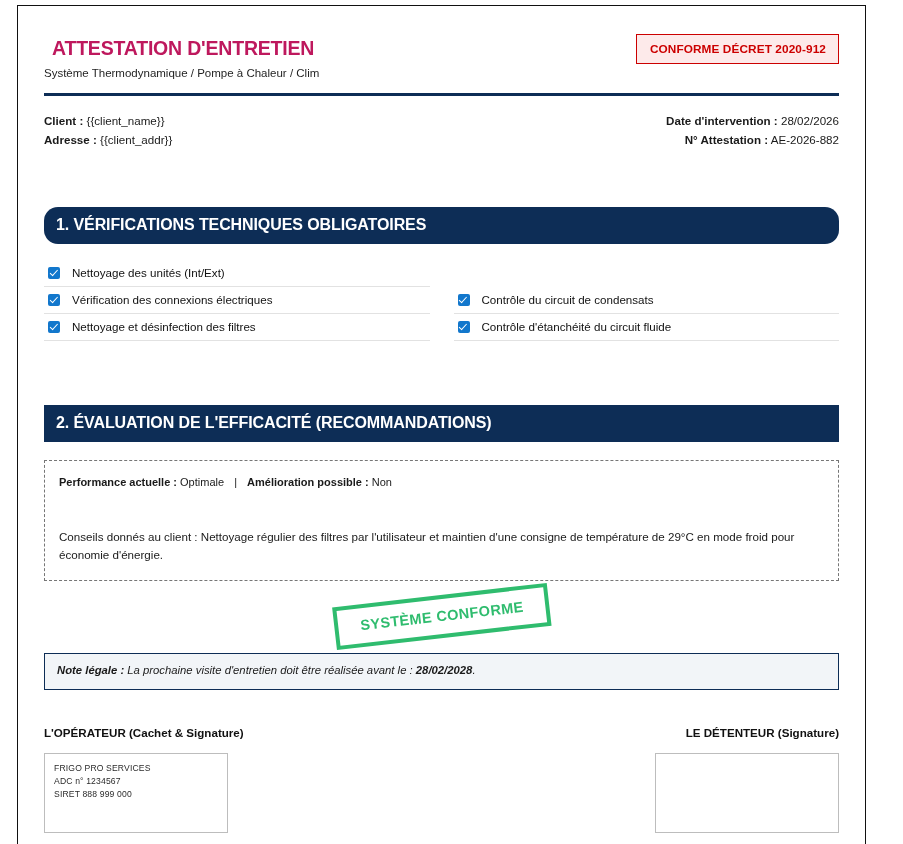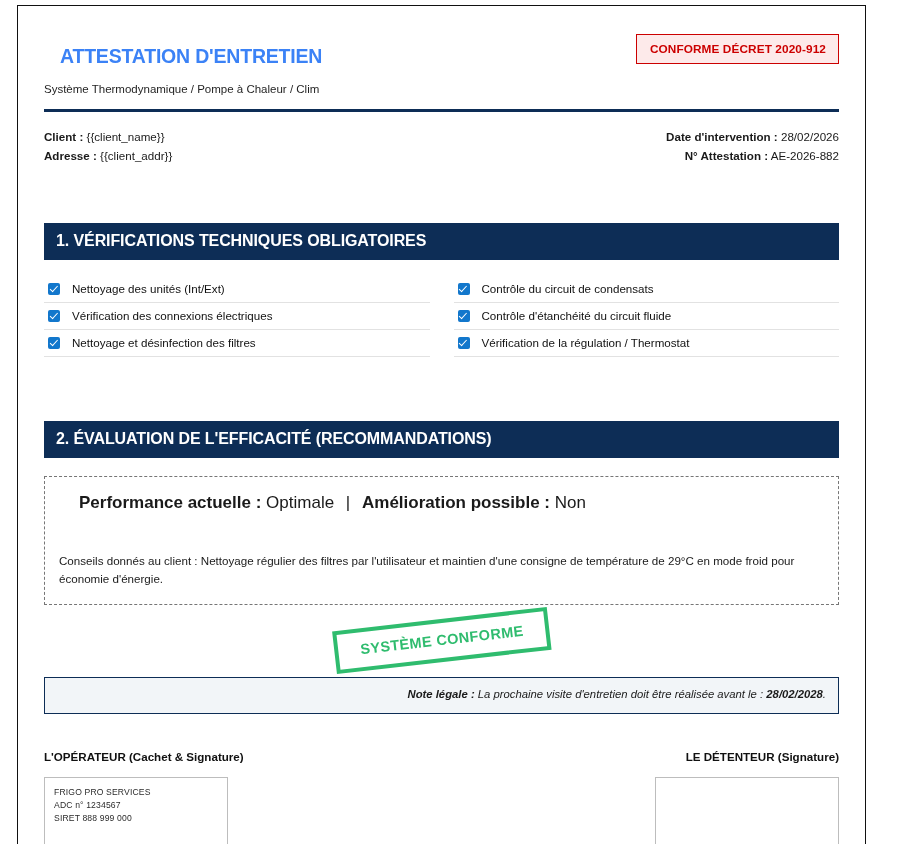--- a/index.html
+++ b/index.html
@@ -38,24 +38,24 @@
   
   .doc-header {
     display: flex;
     align-items: flex-start;
     justify-content: space-between;
   }
   .title-block { padding-top: 2px; }
   .doc-title {
     font-size: 19.5px;
     font-weight: bold;
-    color: #3b82f6;
+    color: #be185d;
     letter-spacing: -0.2px;
     line-height: 1.1;
-    margin: 16px;
+    margin: 8px;
   }
   .doc-subtitle {
     font-size: 11.5px;
     color: #1f1f1f;
     margin-top: 4px;
     line-height: 1.2;
   }
   .conformity-badge {
     border: 1.4px solid #cc0000;
     background: #fdeaea;
@@ -88,21 +88,21 @@
   
   .section-bar {
     background: #0d2d56;
     color: #ffffff;
     font-size: 16px;
     font-weight: bold;
     padding: 9px 12px 10px 12px;
     letter-spacing: -0.1px;
     box-sizing: border-box;
   }
-  .sec1-space { margin-top: 58px; }
+  .sec1-space { margin-top: 58px; border-radius: 14px; }
   .sec2-space { margin-top: 64px; }
 
   
   .checklist {
     display: flex;
     margin-top: 16px;
     column-gap: 24px;
     align-items: flex-end;
   }
   .check-col { flex: 1 1 0; }
@@ -137,23 +137,22 @@
 
   
   .eval-box {
     margin-top: 18px;
     border: 1.2px dashed #767676;
     padding: 14px 14px 16px 14px;
     box-sizing: border-box;
     min-height: 78px;
   }
   .eval-line1 {
-    font-size: 17px;
+    font-size: 11px;
     line-height: 1.4;
-    margin-left: 20px;
   }
   .eval-line1 .lbl { font-weight: bold; }
   .eval-sep { padding: 0 7px; }
   .eval-advice {
     font-size: 11.6px;
     line-height: 1.55;
     margin-top: 37px;
   }
 
   
@@ -178,21 +177,20 @@
 
   
   .legal-note {
     border: 1.3px solid #0d2d56;
     background: #f2f5f8;
     padding: 9px 12px 10px 12px;
     font-size: 11.3px;
     font-style: italic;
     line-height: 1.4;
     box-sizing: border-box;
-    text-align: right;
   }
   .legal-note .strong { font-weight: bold; font-style: italic; }
 
   
   .sign-row {
     display: flex;
     justify-content: space-between;
     margin-top: 36px;
     font-size: 11.6px;
     font-weight: bold;
@@ -277,24 +275,20 @@
         </div>
       </div>
       <div class="check-col">
         <div class="check-item">
           <span class="checkbox"></span>
           <span>Contrôle du circuit de condensats</span>
         </div>
         <div class="check-item">
           <span class="checkbox"></span>
           <span>Contrôle d'étanchéité du circuit fluide</span>
-        </div>
-        <div class="check-item">
-          <span class="checkbox"></span>
-          <span>Vérification de la régulation / Thermostat</span>
         </div>
       </div>
     </div>
 
     <div class="section-bar sec2-space">2. ÉVALUATION DE L'EFFICACITÉ (RECOMMANDATIONS)</div>
 
     <div class="eval-box">
       <div class="eval-line1">
         <span class="lbl">Performance actuelle :</span>
         <span>Optimale</span>

